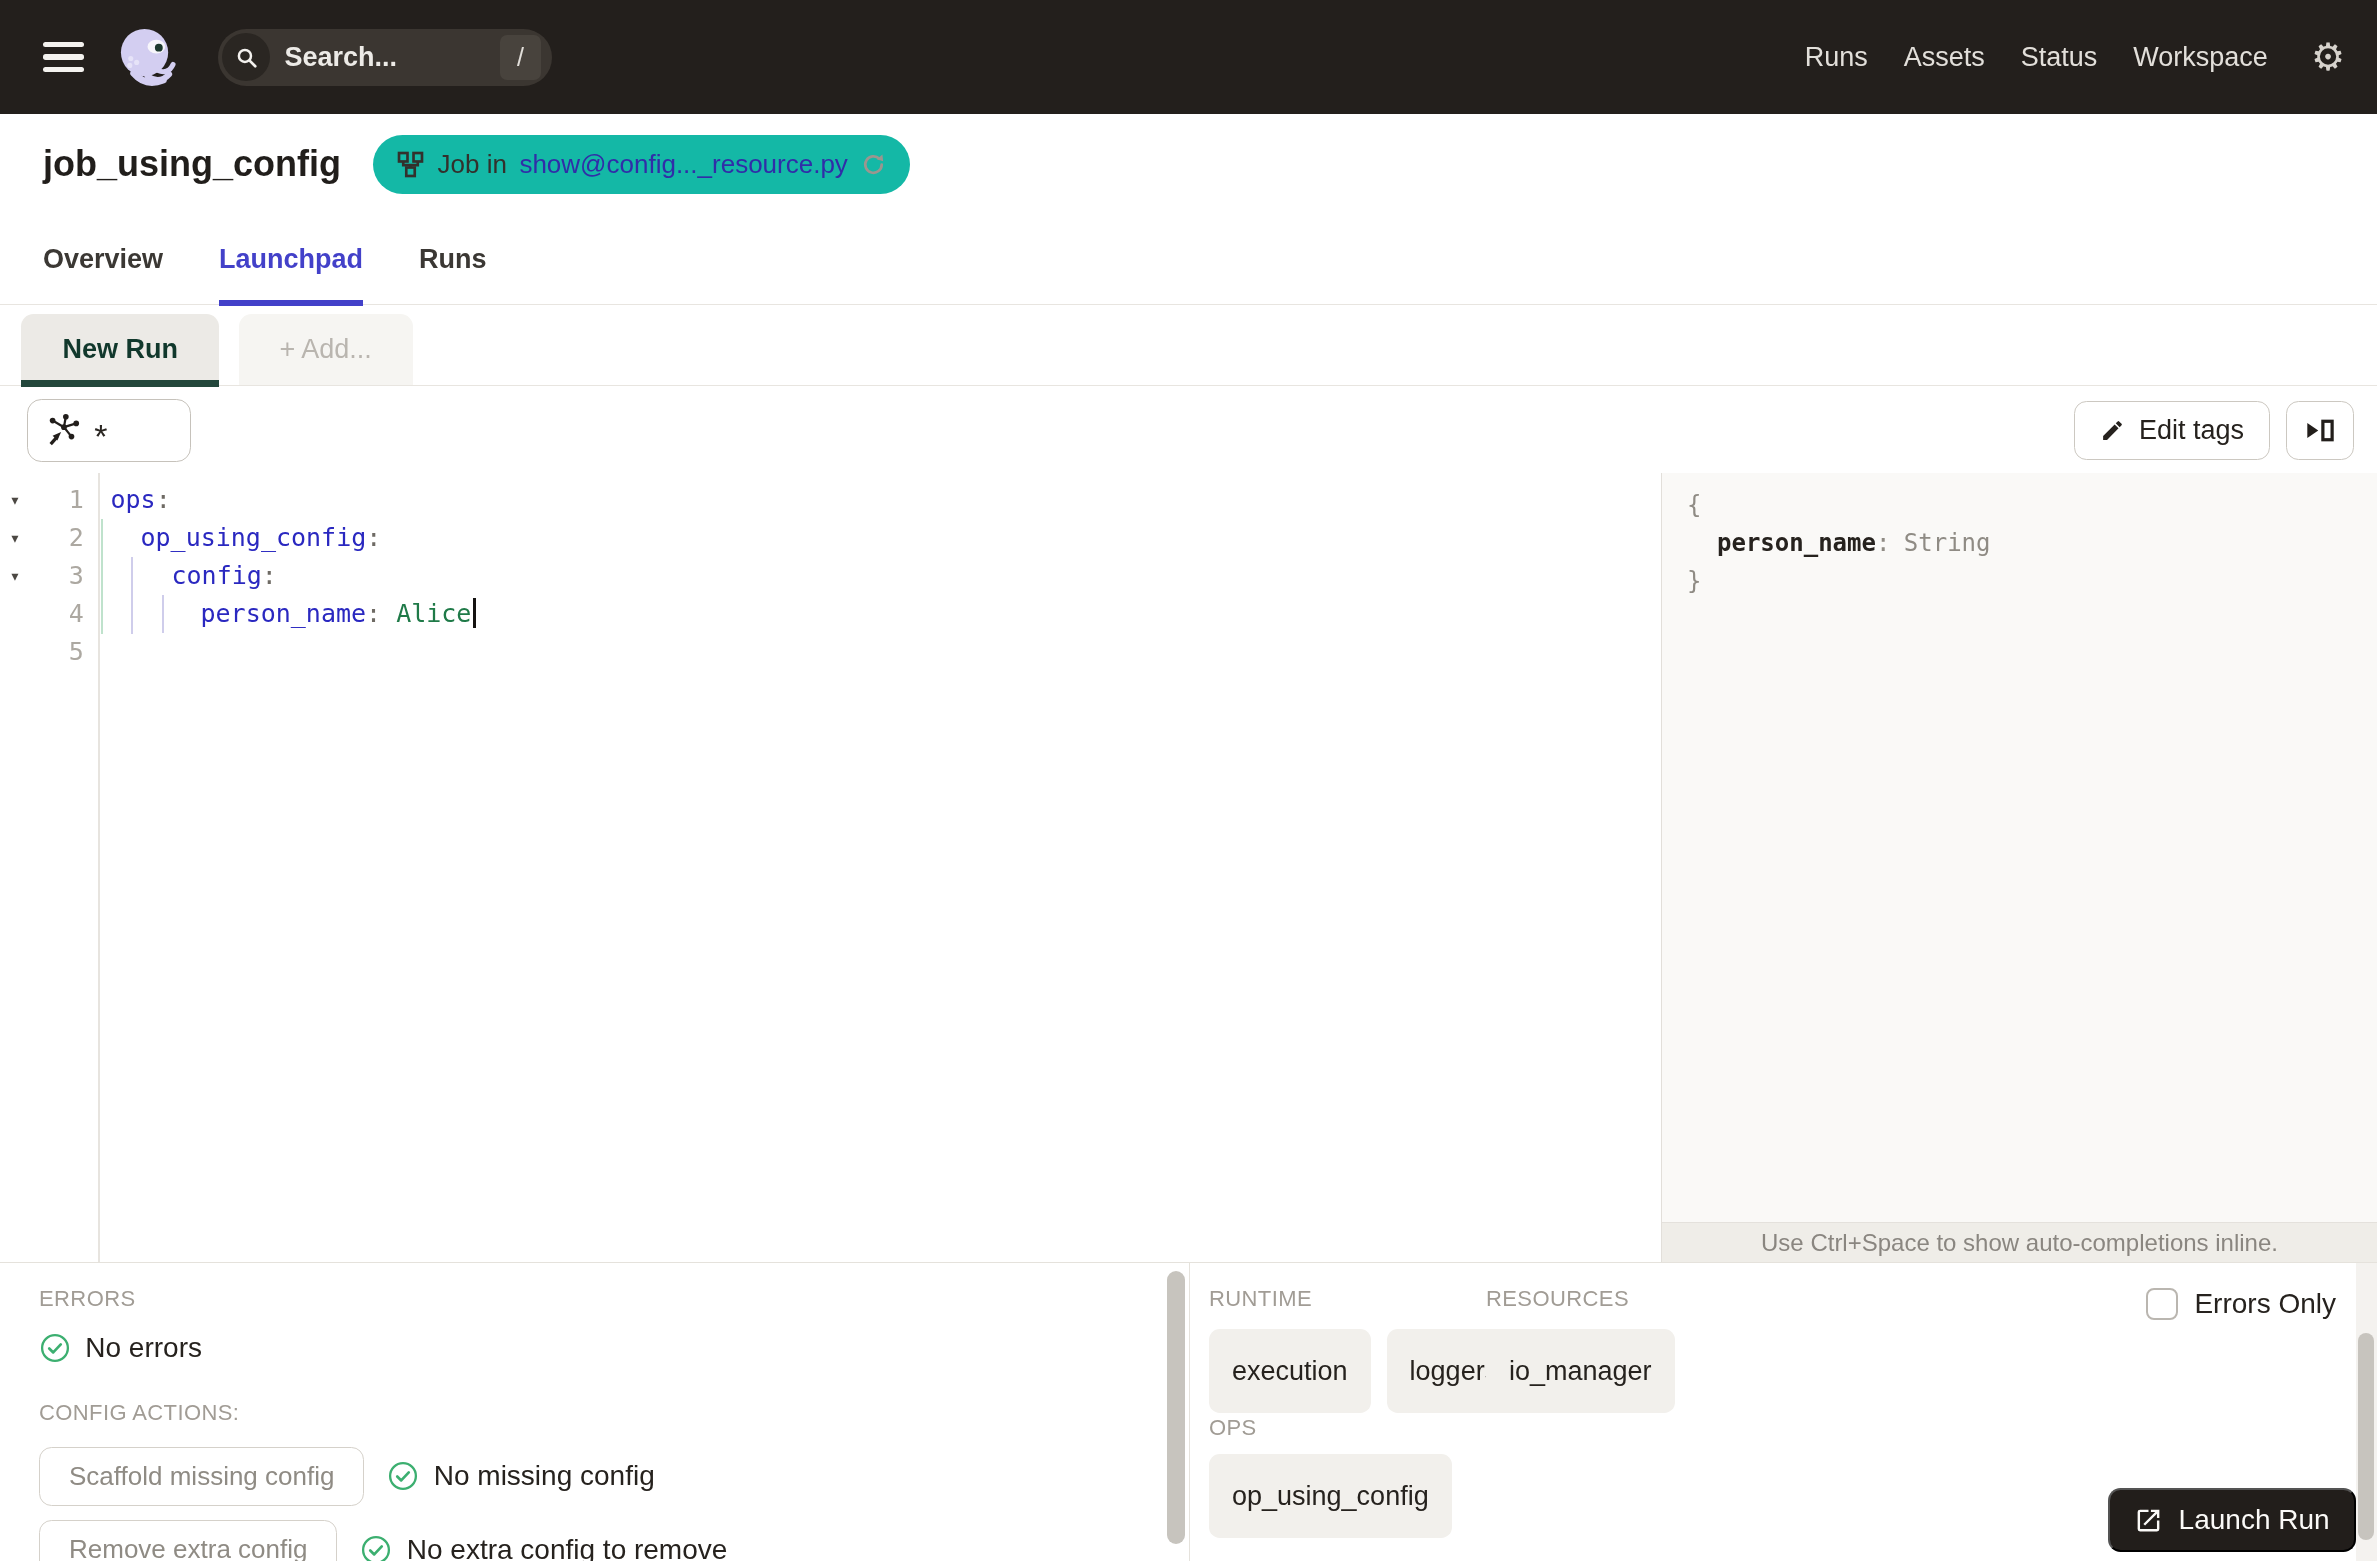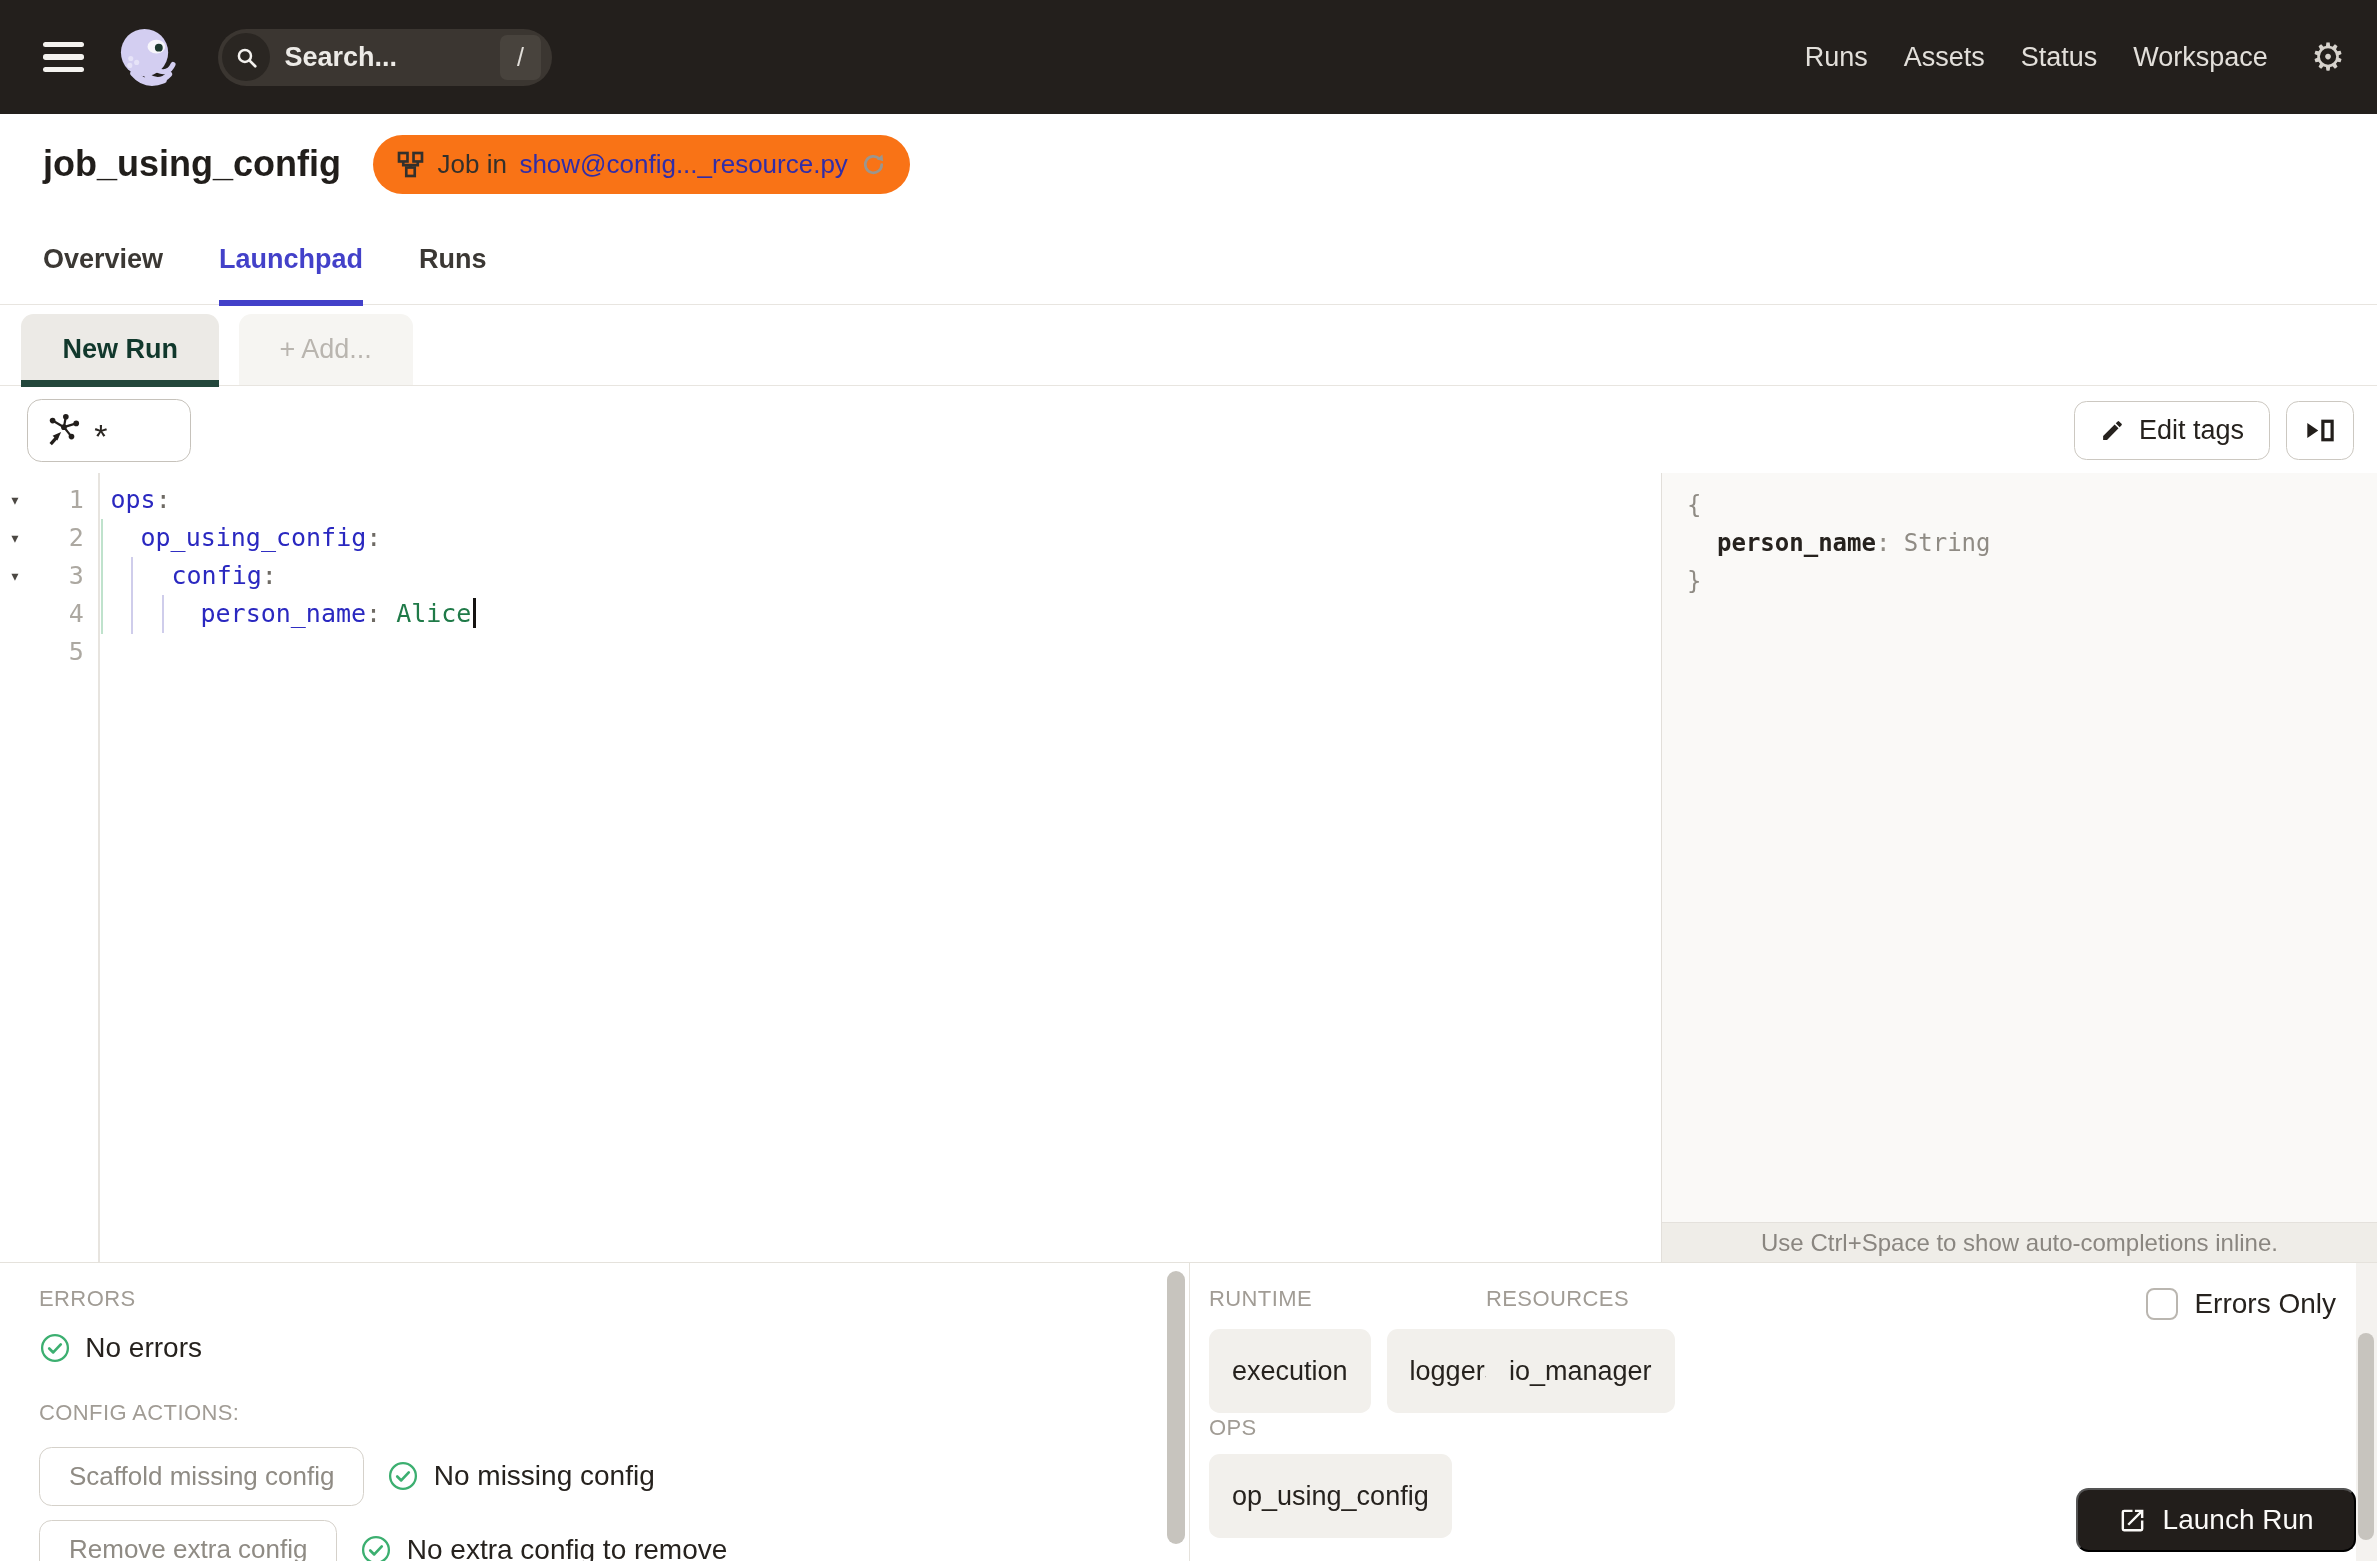--- a/index.html
+++ b/index.html
@@ -15,21 +15,21 @@
   .search-iconwrap{width:48px;height:48px;border-radius:50%;background:#2A2622;display:flex;align-items:center;justify-content:center;flex:none;}
   .search-text{color:#EDEBE7;font-size:27px;margin-left:14.3px;flex:1;font-weight:bold;}
   .slash-badge{width:41px;height:45px;background:#48433D;border-radius:7.1px;color:#E2DFDA;font-size:25px;display:flex;align-items:center;justify-content:center;flex:none;}
   .nav{margin-left:auto;display:flex;align-items:center;gap:36px;font-size:27px;color:#E2DFDA;}
   .nav-item{cursor:pointer;}
   .gear{font-size:38px;color:#D6D2CC;margin-left:7.1px;line-height:1;cursor:pointer;}
 
   
   .title-row{position:absolute;top:114px;left:0;right:0;height:100px;display:flex;align-items:center;padding-left:43px;box-sizing:border-box;}
   .page-title{font-size:36px;font-weight:700;color:#211E1B;margin:0;}
-  .job-badge{margin-left:32px;height:59px;background:#f97316;border-radius:29.5px;display:flex;align-items:center;gap:12.5px;padding:0 23px;font-size:26px;color:#33302C;}
+  .job-badge{margin-left:32px;height:59px;background:#14b8a6;border-radius:29.5px;display:flex;align-items:center;gap:12.5px;padding:0 23px;font-size:26px;color:#33302C;}
   .job-link{color:#312DA8;cursor:pointer;}
 
   
   .tabs{position:absolute;top:214px;left:0;right:0;height:91px;display:flex;align-items:center;gap:56px;padding-left:43px;border-bottom:1.8px solid #E8E5E0;box-sizing:border-box;font-size:27px;font-weight:600;color:#3B3834;}
   .tab{position:relative;height:100%;display:flex;align-items:center;cursor:pointer;}
   .tab.active{color:#4341C9;}
   .tab.active::after{content:"";position:absolute;left:0;right:0;bottom:-1.8px;height:5.4px;background:#4341C9;}
 
   
   .session-strip{position:absolute;top:305px;left:0;right:0;height:81px;border-bottom:1.8px solid #E8E5E0;display:flex;align-items:flex-end;padding-left:21.4px;box-sizing:border-box;}
@@ -82,21 +82,21 @@
   .action-btn{height:59px;border:1.8px solid #D5D1CA;border-radius:12.5px;background:#fff;color:#8F8B84;font-size:26px;padding:0 29px;display:flex;align-items:center;cursor:pointer;}
 
   .v-scroll-left{position:absolute;left:1162px;top:0;bottom:0;width:28px;background:#fff;border-right:1.8px solid #E5E2DC;box-sizing:border-box;}
   .v-scroll-left .thumb{position:absolute;left:4.5px;top:8px;width:18px;height:273px;border-radius:9px;background:#C7C4BE;}
   .bottom-right{position:absolute;left:1191px;top:0;right:0;bottom:0;}
   .rt-label{position:absolute;font-size:22px;color:#A19C95;letter-spacing:0.4px;}
   .chip-row{position:absolute;display:flex;gap:16px;}
   .chip{height:52px;background:#F2F0EC;border-radius:10.7px;display:flex;align-items:center;padding:16px 23px;font-size:27px;color:#26221E;cursor:pointer;}
   .errors-only{position:absolute;top:25px;right:41px;display:flex;align-items:center;gap:16px;font-size:28px;color:#26221E;}
   .checkbox{width:32px;height:32px;border:2.7px solid #BAB6B0;border-radius:8px;background:#fff;box-sizing:border-box;cursor:pointer;}
-  .launch-btn{position:absolute;right:21.4px;bottom:9px;height:64px;background:#221E1B;border-radius:12.5px;color:#FBFAF8;font-size:28px;display:flex;align-items:center;gap:16px;padding:0 40px;cursor:pointer;}
+  .launch-btn{position:absolute;right:21.4px;bottom:9px;height:64px;background:#221E1B;border-radius:12.5px;color:#FBFAF8;font-size:28px;display:flex;align-items:center;gap:16px;padding:0 24px;cursor:pointer;}
   .v-scroll-right{position:absolute;right:0;top:0;bottom:0;width:21.4px;background:#F4F2EF;}
   .v-scroll-right .thumb{position:absolute;left:2.7px;top:70px;width:16px;height:207px;border-radius:8px;background:#C7C4BE;}
 </style>
 </head>
 <body>
 
 <div class="app">
 
   <header class="topbar">
     <div class="hamburger">

